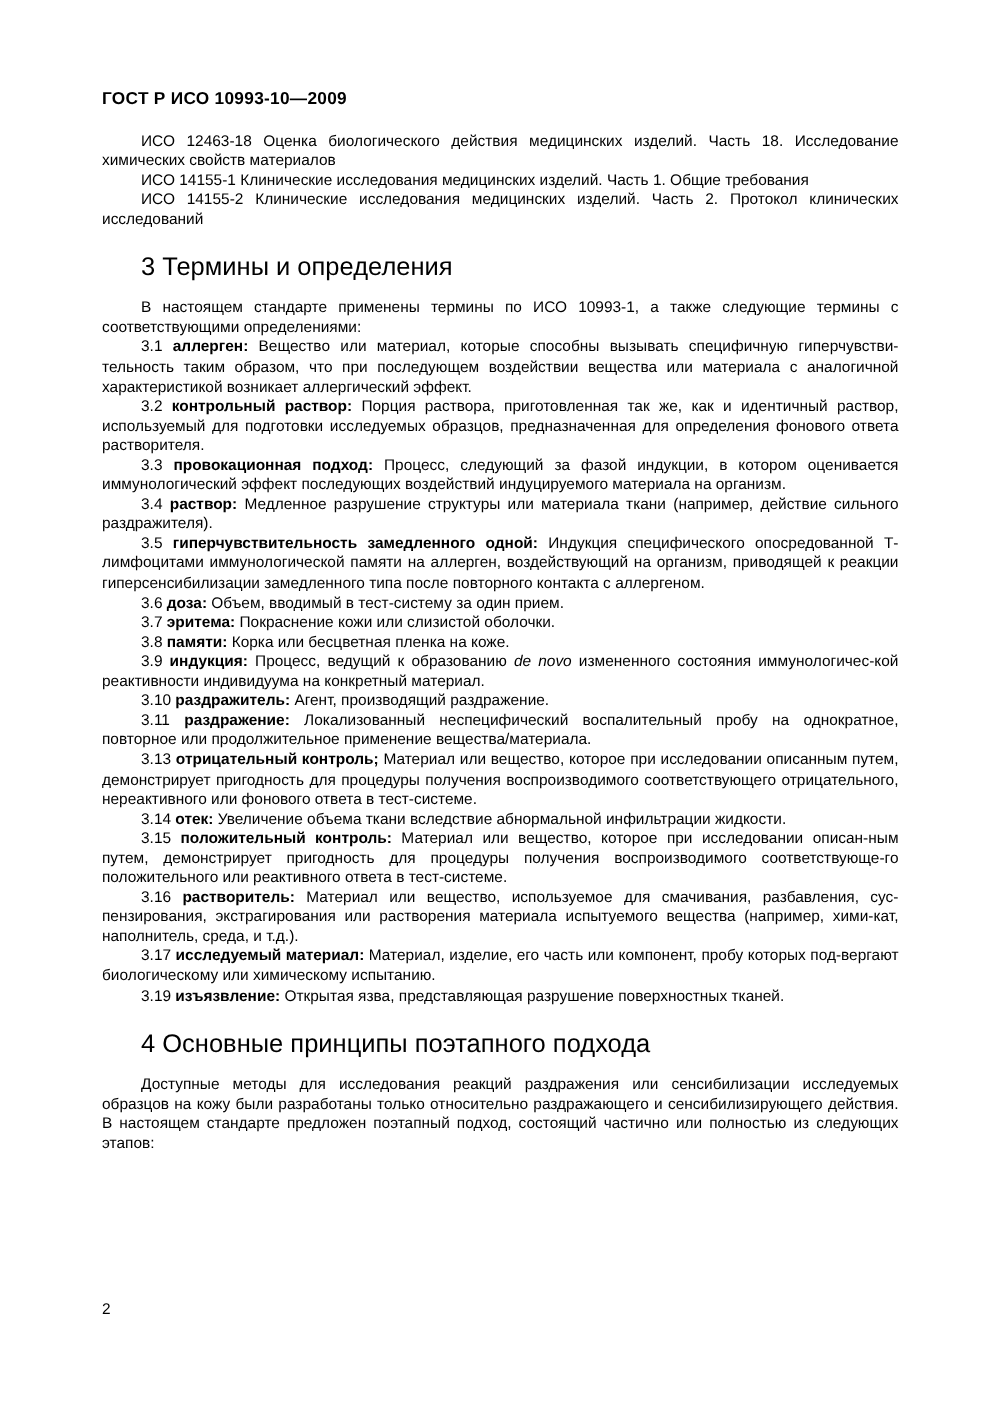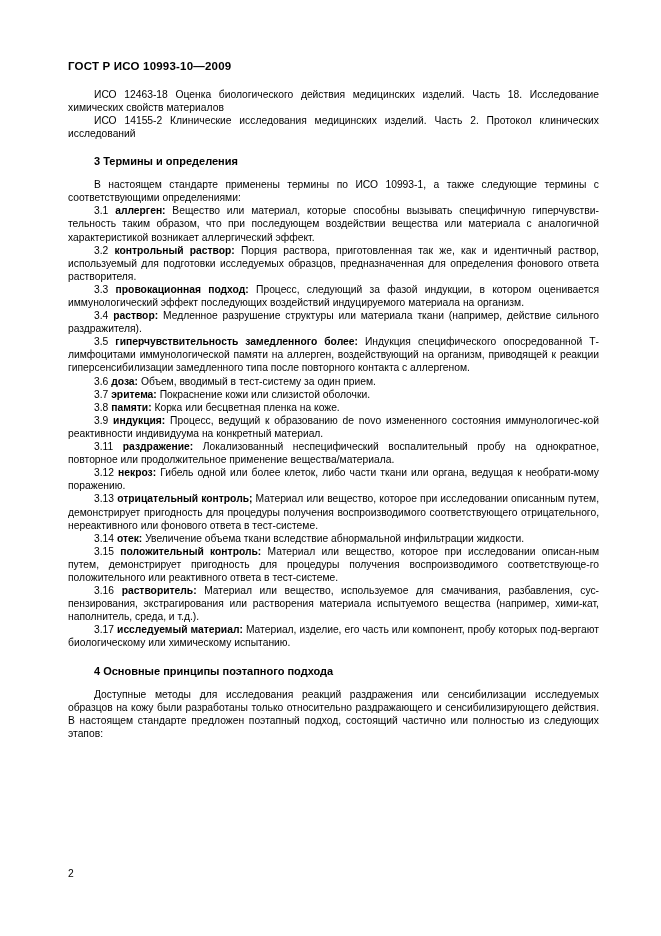--- a/index.html
+++ b/index.html
@@ -32,72 +32,75 @@
   }
   .para {
     font-size: 10.3px;
     line-height: 13.1px;
     text-align: justify;
     margin: 0;
     text-indent: 26px;
     hyphens: manual;
   }
   .sect-title {
-    font-size: 11px;
-    font-weight: bold;
+    font-size: 17px;
+    font-weight: normal;
     margin: 0;
     text-indent: 26px;
   }
   .gap-md { height: 11px; }
   .gap-lg { height: 15px; }
   .term {
     font-weight: bold;
   }
   .ital {
+    font-style: italic;
   }
   .pageno {
     position: absolute;
     left: 68px;
     bottom: 57px;
     font-size: 10.3px;
   }
 </style>
 </head>
 <body>
 
 <div class="page">
 
   <div class="header">ГОСТ Р ИСО 10993-10—2009</div>
 
   <div class="para">ИСО  12463-18 Оценка биологического действия медицинских изделий. Часть 18. Исследование химических свойств материалов</div>
+  <div class="para">ИСО  14155-1 Клинические исследования медицинских изделий. Часть 1. Общие требования</div>
   <div class="para">ИСО  14155-2 Клинические исследования медицинских изделий. Часть 2. Протокол клинических исследований</div>
 
   <div class="gap-lg"></div>
   <div class="sect-title">3  Термины и определения</div>
   <div class="gap-md"></div>
 
   <div class="para">В настоящем стандарте применены термины по ИСО 10993-1, а также следующие термины с соответствующими определениями:</div>
 
   <div id="terms-container">
       <div class="para"><span>3.1 </span><span class="term">аллерген:</span><span> Вещество или материал, которые способны вызывать специфичную гиперчувстви-тельность таким образом, что при последующем воздействии вещества или материала с аналогичной характеристикой возникает аллергический эффект.</span></div>
       <div class="para"><span>3.2 </span><span class="term">контрольный раствор:</span><span> Порция раствора, приготовленная так же, как и идентичный раствор, используемый для подготовки исследуемых образцов, предназначенная для определения фонового ответа растворителя.</span></div>
       <div class="para"><span>3.3 </span><span class="term">провокационная подход:</span><span> Процесс, следующий за фазой индукции, в котором оценивается иммунологический эффект последующих воздействий индуцируемого материала на организм.</span></div>
       <div class="para"><span>3.4 </span><span class="term">раствор:</span><span> Медленное  разрушение  структуры  или  материала  ткани  (например,  действие сильного раздражителя).</span></div>
-      <div class="para"><span>3.5 </span><span class="term">гиперчувствительность  замедленного  более:</span><span>  Индукция  специфического  опосредованной Т-лимфоцитами иммунологической памяти на аллерген, воздействующий на организм, приводящей к реакции гиперсенсибилизации замедленного типа после повторного контакта с аллергеном.</span></div>
+      <div class="para"><span>3.5 </span><span class="term">гиперчувствительность  замедленного  одной:</span><span>  Индукция  специфического  опосредованной Т-лимфоцитами иммунологической памяти на аллерген, воздействующий на организм, приводящей к реакции гиперсенсибилизации замедленного типа после повторного контакта с аллергеном.</span></div>
       <div class="para"><span>3.6 </span><span class="term">доза:</span><span> Объем, вводимый в тест-систему за один прием.</span></div>
       <div class="para"><span>3.7 </span><span class="term">эритема:</span><span> Покраснение кожи или слизистой оболочки.</span></div>
       <div class="para"><span>3.8 </span><span class="term">памяти:</span><span> Корка или бесцветная пленка на коже.</span></div>
       <div class="para"><span>3.9 </span><span class="term">индукция:</span><span> Процесс, ведущий к образованию </span><span class="ital">de novo</span><span> измененного состояния иммунологичес-кой реактивности индивидуума на конкретный материал.</span></div>
+      <div class="para"><span>3.10 </span><span class="term">раздражитель:</span><span> Агент, производящий раздражение.</span></div>
       <div class="para"><span>3.11 </span><span class="term">раздражение:</span><span> Локализованный неспецифический воспалительный пробу на однократное, повторное или продолжительное применение вещества/материала.</span></div>
-      <div class="para"><span>3.12 </span><span class="term">некроз:</span><span> Гибель одной или более клеток, либо части ткани или органа, ведущая к необрати-мому поражению.</span></div>
       <div class="para"><span>3.13 </span><span class="term">отрицательный контроль;</span><span> Материал или вещество, которое при исследовании описанным путем, демонстрирует пригодность для процедуры получения воспроизводимого соответствующего отрицательного, нереактивного или фонового ответа в тест-системе.</span></div>
       <div class="para"><span>3.14 </span><span class="term">отек:</span><span> Увеличение объема ткани вследствие абнормальной инфильтрации жидкости.</span></div>
       <div class="para"><span>3.15 </span><span class="term">положительный контроль:</span><span> Материал или вещество, которое при исследовании описан-ным путем, демонстрирует пригодность для процедуры получения воспроизводимого соответствующе-го положительного или реактивного ответа в тест-системе.</span></div>
       <div class="para"><span>3.16 </span><span class="term">растворитель:</span><span> Материал или вещество, используемое для смачивания, разбавления, сус-пензирования, экстрагирования или растворения материала испытуемого вещества (например, хими-кат, наполнитель, среда, и т.д.).</span></div>
       <div class="para"><span>3.17 </span><span class="term">исследуемый материал:</span><span> Материал, изделие, его часть или компонент, пробу которых под-вергают биологическому или химическому испытанию.</span></div>
+      <div class="para"><span>3.19 </span><span class="term">изъязвление:</span><span> Открытая язва, представляющая разрушение поверхностных тканей.</span></div>
     </div>
 
   <div class="gap-lg"></div>
   <div class="sect-title">4  Основные принципы поэтапного подхода</div>
   <div class="gap-md"></div>
   <div class="para">Доступные методы для исследования реакций раздражения или сенсибилизации исследуемых образцов на кожу были разработаны только относительно раздражающего и сенсибилизирующего действия. В настоящем стандарте предложен поэтапный подход, состоящий частично или полностью из следующих этапов:</div>
 
   <div class="pageno">2</div>
 </div>
 

